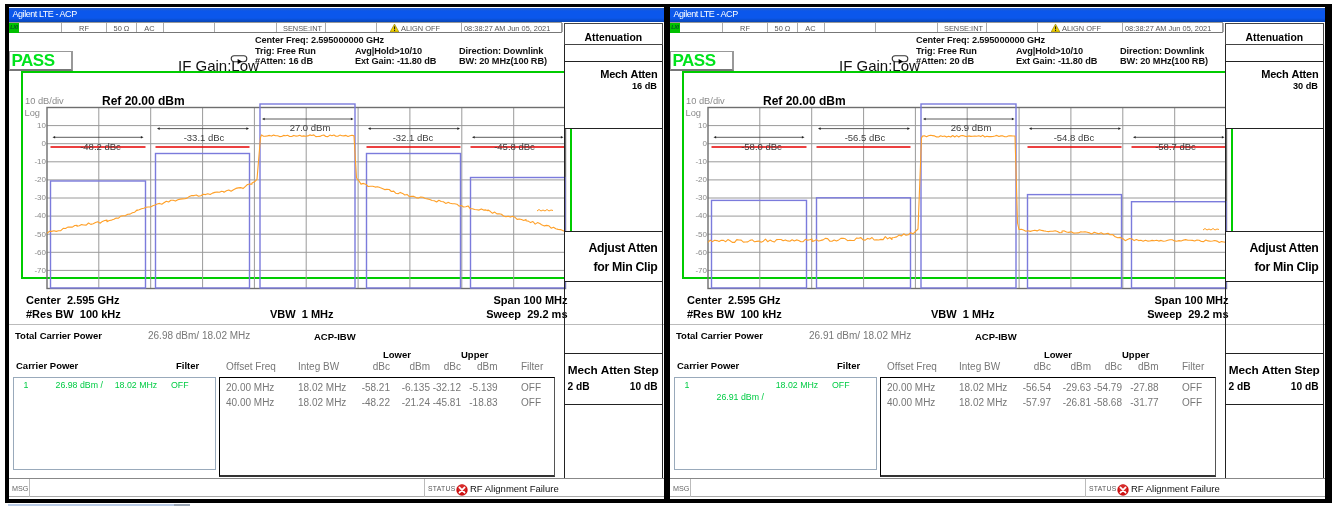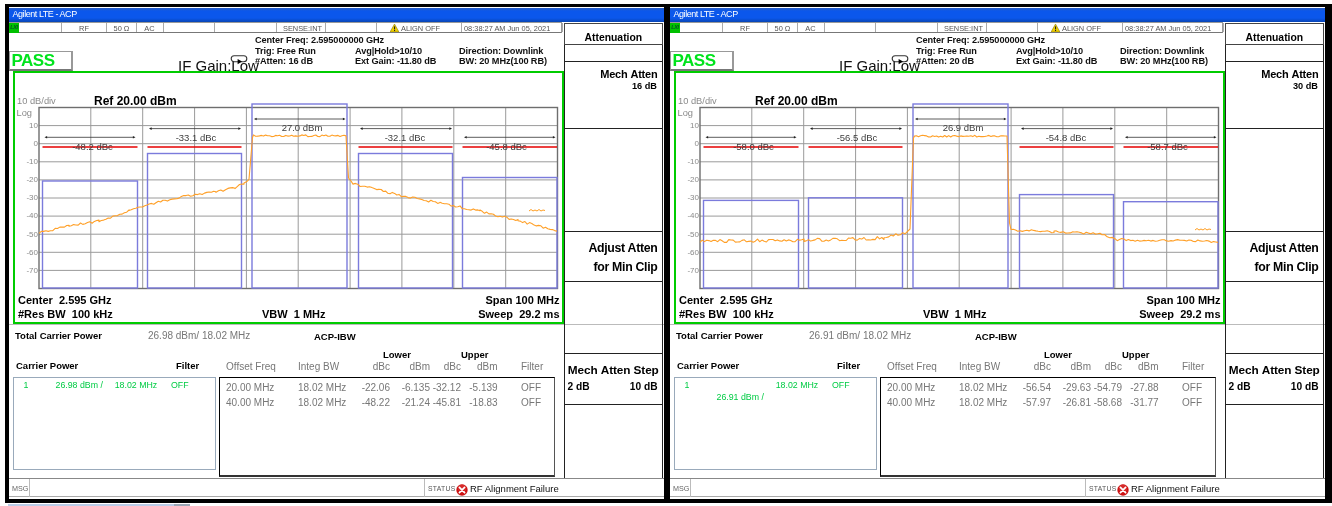--- a/index.html
+++ b/index.html
@@ -13,21 +13,21 @@
 .lxi{position:absolute;left:0;top:0;width:10px;height:9.5px;background:#00c000;color:#052;font-size:5.5px;font-weight:bold;font-style:italic;overflow:hidden;line-height:9px;text-align:center;letter-spacing:-0.3px}
 .stc{position:absolute;top:0;width:1px;height:9px;background:#aaa}
 .stt{position:absolute;top:1px;font-size:7.4px;color:#555;white-space:nowrap}
 .warn{display:flex;align-items:center}
 .warn svg{margin-top:-1px}
 .mbar{position:absolute;left:0;top:26.5px;width:239px;height:15.5px;background:#ccc;border:1px solid #555;border-top-color:#eee;border-left-color:#eee;color:#000;font-size:14px;font-weight:bold;line-height:14px;padding-left:2px}
 .pass{position:absolute;left:0;top:44px;width:64px;height:19.5px;background:#fff;border:1px solid #999;border-bottom:2px solid #777;border-right:2px solid #999;color:#00e31c;font-size:17px;font-weight:bold;line-height:17.5px;padding-left:1.5px;letter-spacing:-0.5px}
 .ifg{position:absolute;left:169px;top:49.5px;font-size:15px;font-weight:normal;color:#111}
 .loop{position:absolute;left:221px;top:43.6px}
 .inf{position:absolute;font-size:9.2px;font-weight:bold;color:#111;white-space:nowrap;letter-spacing:-0.1px}
-.disp{position:absolute;left:4px;top:64px;width:551px;height:253px;border:2.5px solid #00cc00;background:#fff}
+.disp{position:absolute;left:12px;top:64px;width:551px;height:208px;border:2.5px solid #00cc00;background:#fff}
 .disp>.plot{position:absolute;left:-2.5px;top:-2.5px}
 .gr95{position:absolute;font-size:9.3px;color:#8a8a8a}
 .bb11{position:absolute;font-size:11px;font-weight:bold;color:#000;white-space:nowrap}
 .bb12{position:absolute;font-size:12px;font-weight:bold;color:#000;white-space:nowrap}
 .ax{position:absolute;left:0;width:23px;text-align:right;font-size:8px;color:#8a8a8a}
 .ra{text-align:right}
 .meas{position:absolute;left:0;top:321px;width:655px;height:157px}
 .hr1{position:absolute;left:0;top:316.5px;width:655px;height:1px;background:#bbb}
 .b95{position:absolute;font-size:9.5px;font-weight:bold;color:#000;white-space:nowrap}
 .gtx{position:absolute;font-size:10px;color:#777;white-space:nowrap}
@@ -193,21 +193,21 @@
  <span class="gtx ra" style="left:444.6px;top:33px;width:44px">dBm</span>
  <span class="gtx" style="left:512px;top:33px">Filter</span>
  <div class="cbox"></div>
  <div class="obox"></div>
  <span class="grn" style="left:14.5px;top:52px">1</span>
  <span class="grn" style="left:46.5px;top:52px">26.98 dBm /</span>
  <span class="grn" style="left:105.7px;top:52px">18.02 MHz</span>
  <span class="grn" style="left:162px;top:52px">OFF</span>
  <span class="gtx" style="left:217px;top:53.5px">20.00 MHz</span>
  <span class="gtx" style="left:289px;top:53.5px">18.02 MHz</span>
- <span class="gtx ra" style="left:337px;top:53.5px;width:44px">-22.06</span>
+ <span class="gtx ra" style="left:337px;top:53.5px;width:44px">-58.21</span>
  <span class="gtx ra" style="left:377px;top:53.5px;width:44px">-6.135</span>
  <span class="gtx ra" style="left:408px;top:53.5px;width:44px">-32.12</span>
  <span class="gtx ra" style="left:444.6px;top:53.5px;width:44px">-5.139</span>
  <span class="gtx" style="left:512px;top:53.5px">OFF</span>
  <span class="gtx" style="left:217px;top:69.3px">40.00 MHz</span>
  <span class="gtx" style="left:289px;top:69.3px">18.02 MHz</span>
  <span class="gtx ra" style="left:337px;top:69.3px;width:44px">-48.22</span>
  <span class="gtx ra" style="left:377px;top:69.3px;width:44px">-21.24</span>
  <span class="gtx ra" style="left:408px;top:69.3px;width:44px">-45.81</span>
  <span class="gtx ra" style="left:444.6px;top:69.3px;width:44px">-18.83</span>

